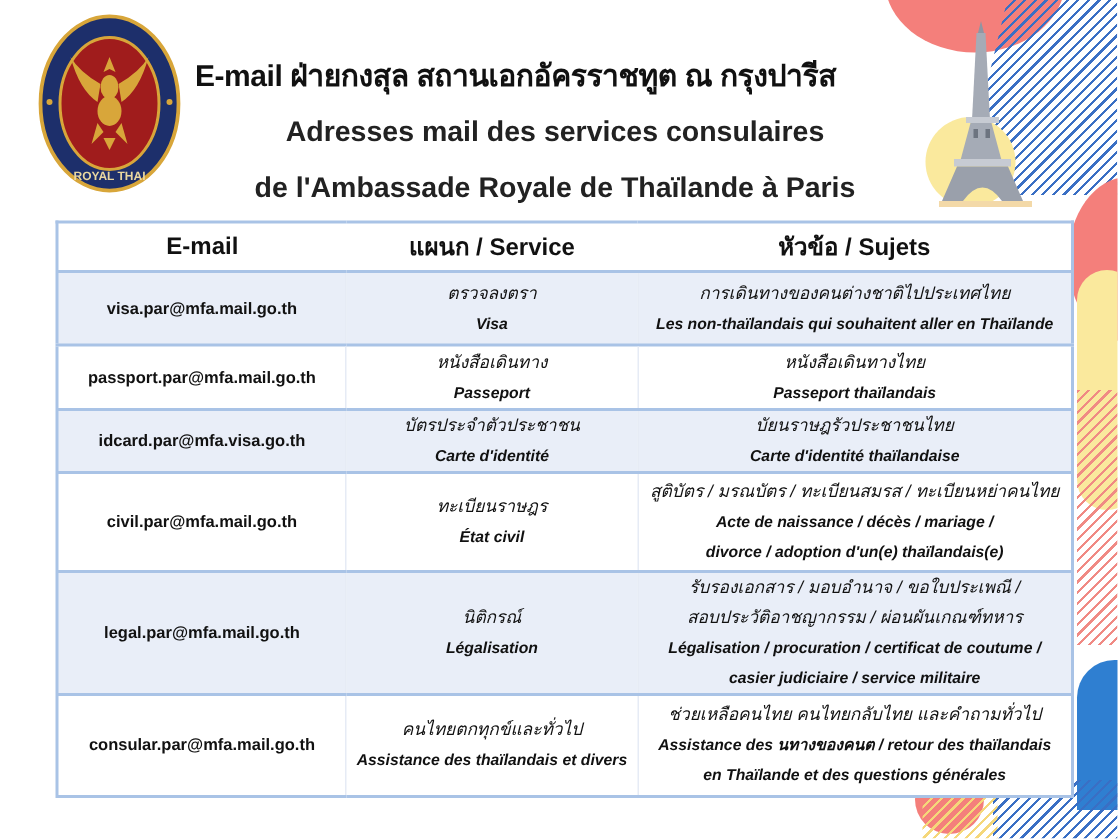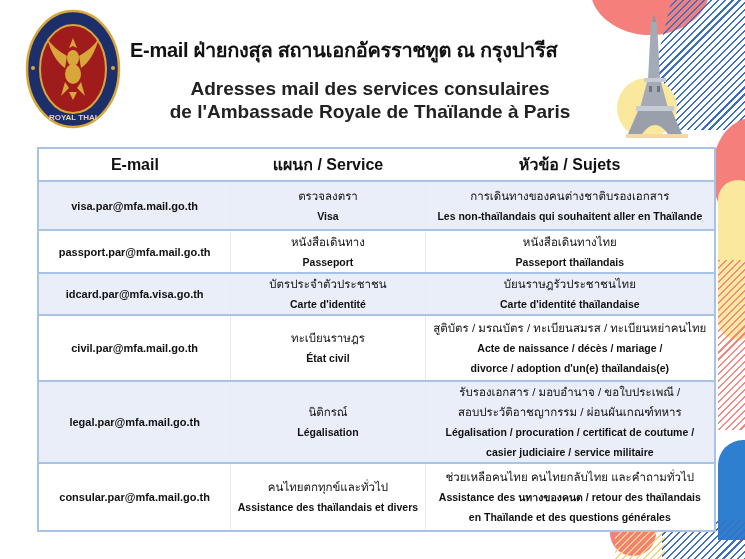--- a/index.html
+++ b/index.html
@@ -8,40 +8,40 @@
 
   .deco { position: absolute; }
   .hatch-blue { background: repeating-linear-gradient(135deg, #3a6fc4 0 1.5px, transparent 1.5px 5px); }
   .hatch-red { background: repeating-linear-gradient(135deg, #f08a84 0 1.5px, transparent 1.5px 5px); }
   .hatch-yellow { background: repeating-linear-gradient(135deg, #f5d77a 0 1.5px, transparent 1.5px 5px); }
 
   .emblem { position: absolute; left: 25px; top: 8px; width: 96px; height: 122px; }
   .title-th { position: absolute; left: 130px; top: 34px; font-size: 20px; font-weight: bold; color: #111; white-space: nowrap; letter-spacing: -0.3px; }
   .subtitle { position: absolute; left: 150px; width: 440px; text-align: center; font-size: 19px; font-weight: bold; color: #222; white-space: nowrap; }
   .sub1 { top: 78px; }
-  .sub2 { top: 101px; }
+  .sub2 { top: 115px; }
 
   .tower { position: absolute; left: 616px; top: 12px; width: 80px; height: 130px; }
 
   table.contacts {
     position: absolute; left: 37px; top: 147px; width: 679px;
     border-collapse: collapse; background: #fff;
     border: 2px solid #a9c3e6;
   }
   table.contacts th {
     height: 33px; font-size: 16px; font-weight: bold; color: #111;
     border-bottom: 2px solid #a9c3e6;
     background: #fff;
   }
   table.contacts td {
     text-align: center; vertical-align: middle;
     border-bottom: 2px solid #a9c3e6;
     font-size: 11px; line-height: 20px; color: #111;
   }
-  table.contacts td + td { border-left: 1px solid #e6ebf5; }
+  table.contacts td + td { border-left: 1px solid #e6ebf5; font-style: italic; }
   table.contacts tr.alt td { background: #e9eef8; }
   td.email { font-size: 13.5px; font-weight: bold; margin-left: 12px; }
   td .fr { font-weight: bold; font-size: 10.5px; }
   td .th { font-size: 11.5px; }
 </style>
 </head>
 <body>
 
 <div class="deco" style="left:590px;top:-60px;width:120px;height:95px;border-radius:50%;background:#f47f7b;"></div>
 <div class="deco hatch-blue" style="left:640px;top:0;width:105px;height:130px;clip-path:polygon(30% 0,100% 0,100% 100%,0 100%);"></div>
@@ -102,21 +102,21 @@
     </tr>
   </thead>
   <tbody>
     <tr class="alt" style="height:49px">
       <td class="email">visa.par@mfa.mail.go.th</td>
       <td>
         <div class="th">ตรวจลงตรา</div>
         <div class="fr">Visa</div>
       </td>
       <td>
-        <div class="th">การเดินทางของคนต่างชาติบรองเอกสาร</div>
+        <div class="th">การเดินทางของคนต่างชาติไปประเทศไทย</div>
         <div class="fr">Les non-thaïlandais qui souhaitent aller en Thaïlande</div>
       </td>
     </tr>
     <tr style="height:43px">
       <td class="email">passport.par@mfa.mail.go.th</td>
       <td>
         <div class="th">หนังสือเดินทาง</div>
         <div class="fr">Passeport</div>
       </td>
       <td>

